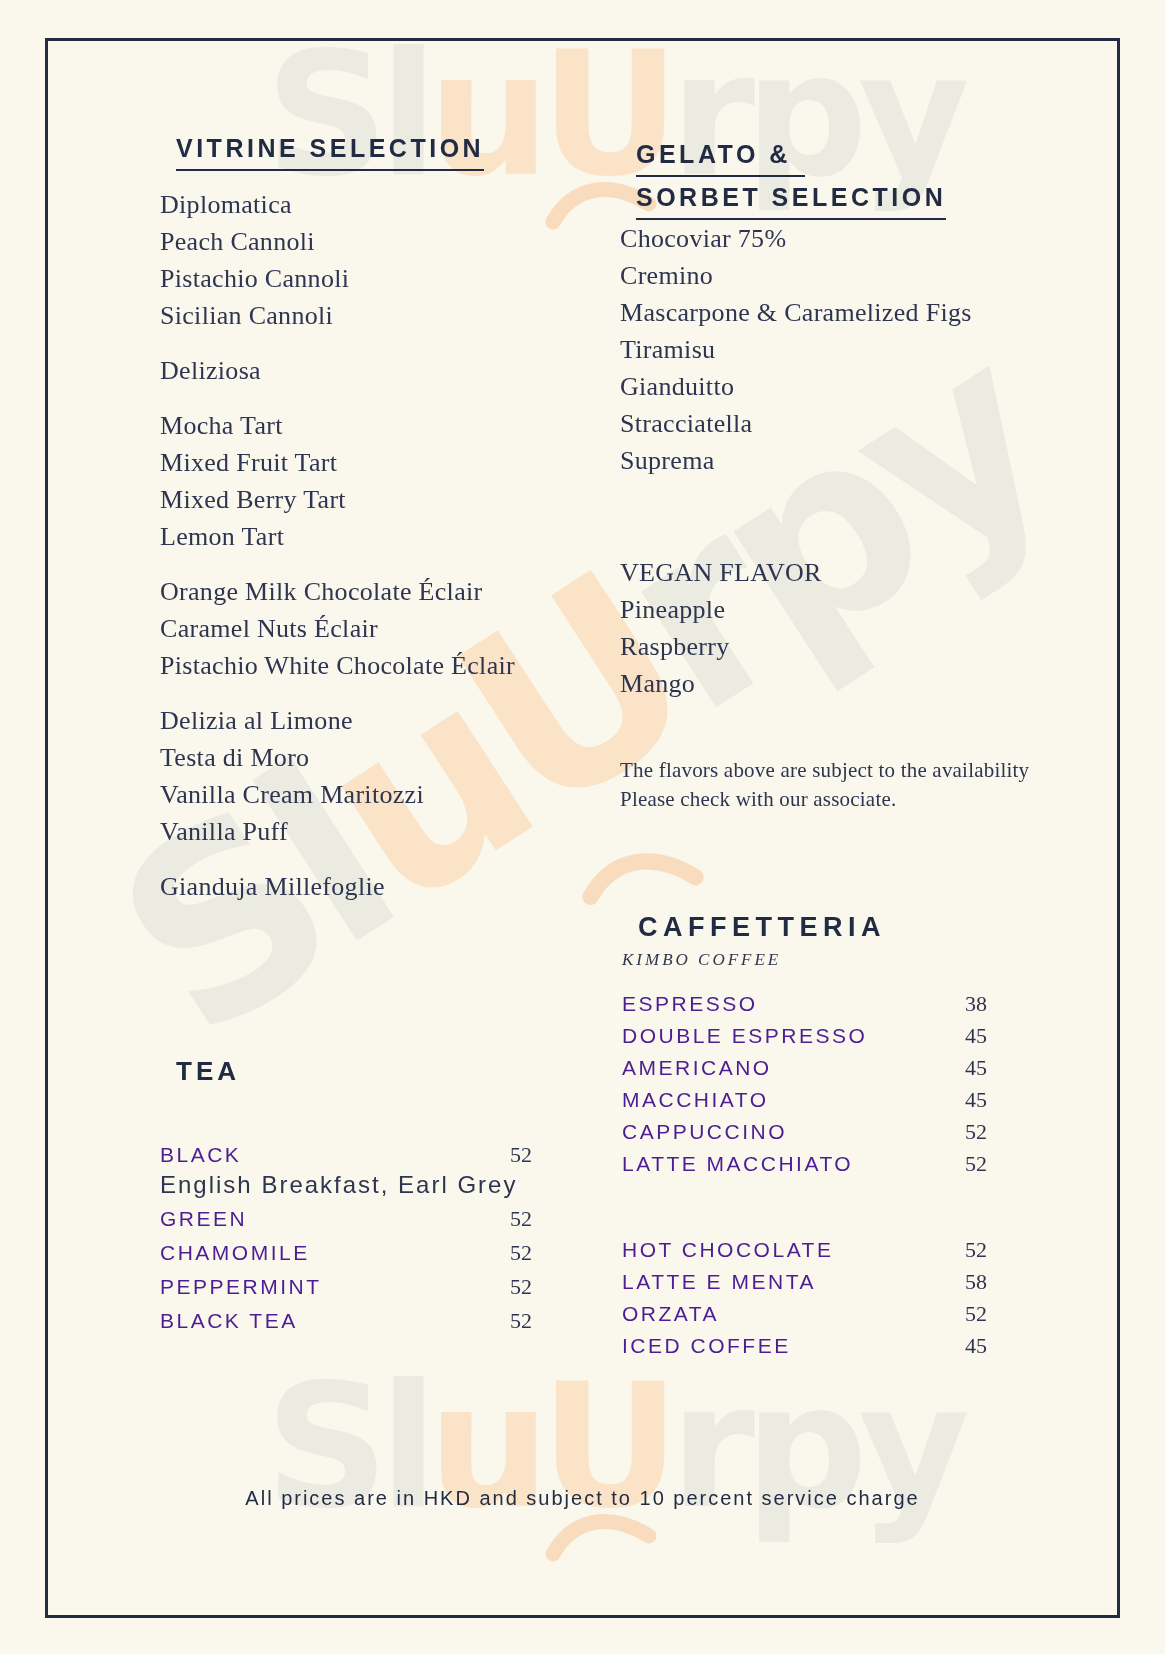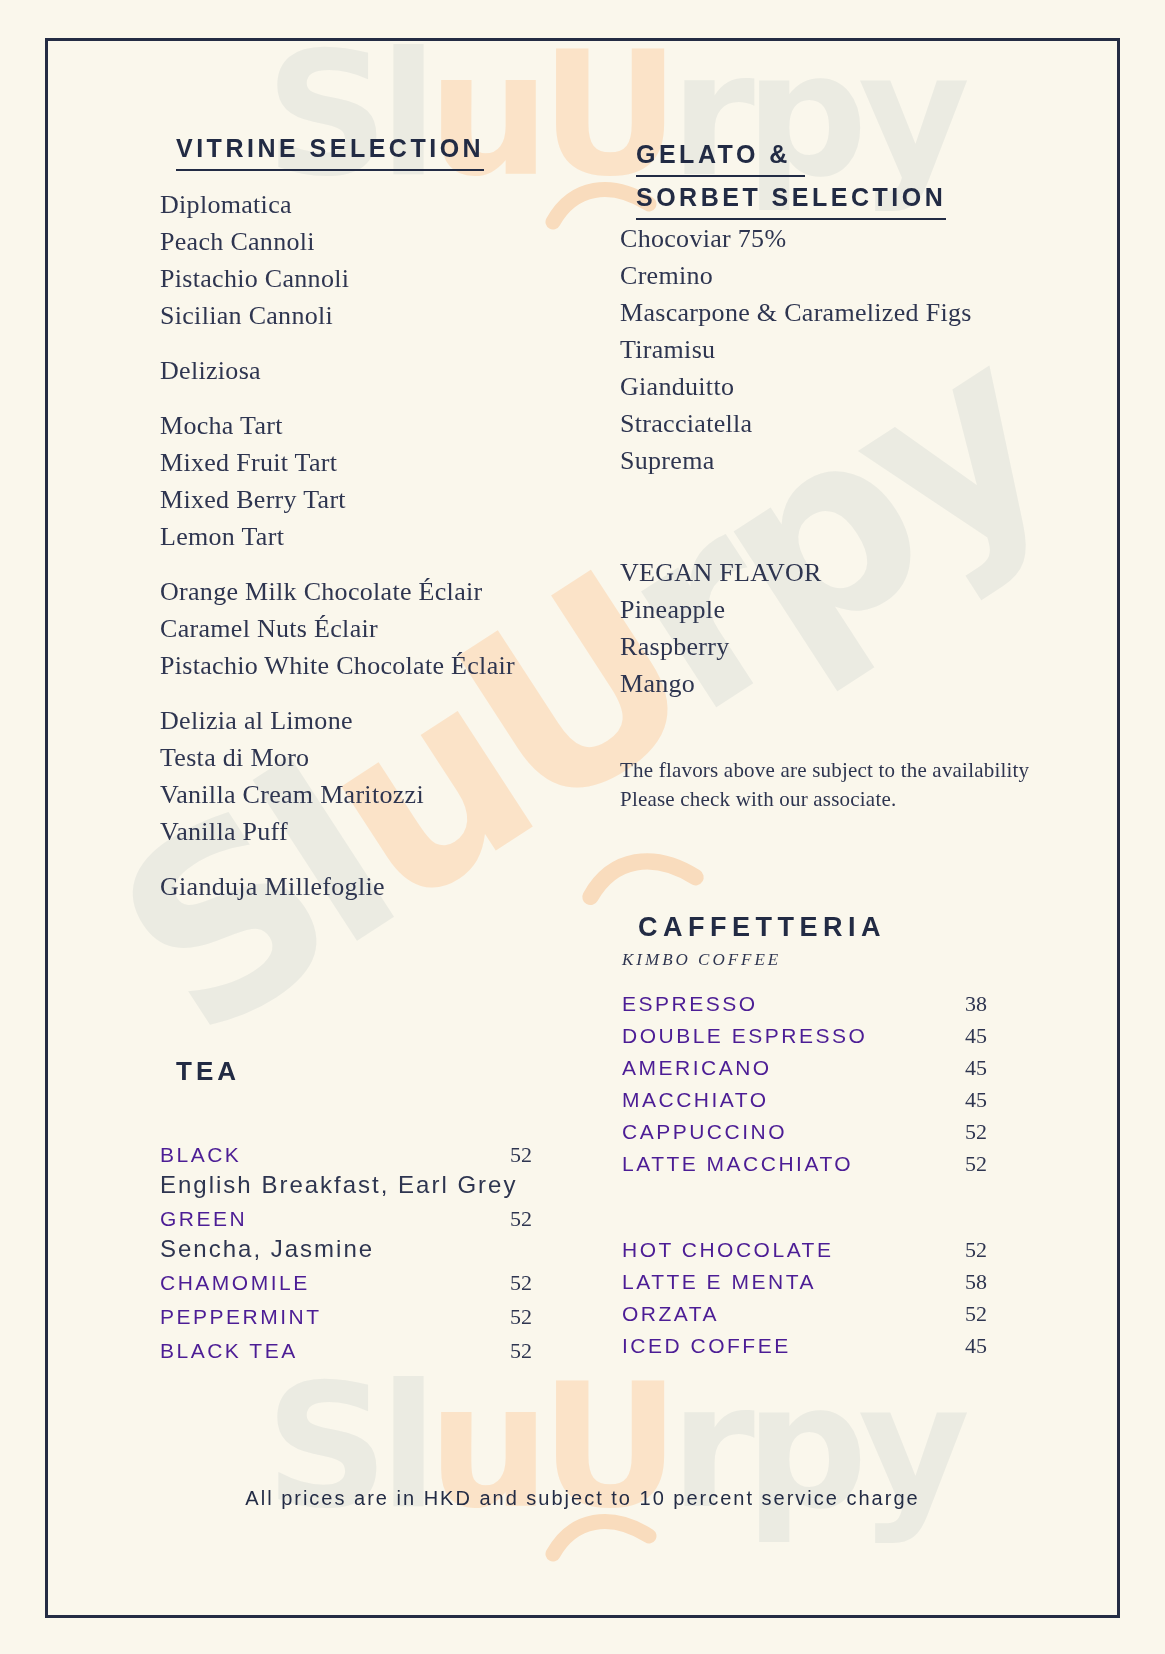--- a/index.html
+++ b/index.html
@@ -121,21 +121,20 @@
         <span class="row-name">BLACK</span>
         <span class="row-price">52</span>
       </div>
       <div class="tea-desc">English Breakfast, Earl Grey</div>
     </div>
       <div class="tea-item">
       <div class="row">
         <span class="row-name">GREEN</span>
         <span class="row-price">52</span>
       </div>
-      <div class="tea-desc">Sencha, Jasmine</div>
     </div>
       <div class="tea-item">
       <div class="row">
         <span class="row-name">CHAMOMILE</span>
         <span class="row-price">52</span>
       </div>
 
     </div>
       <div class="tea-item">
       <div class="row">

